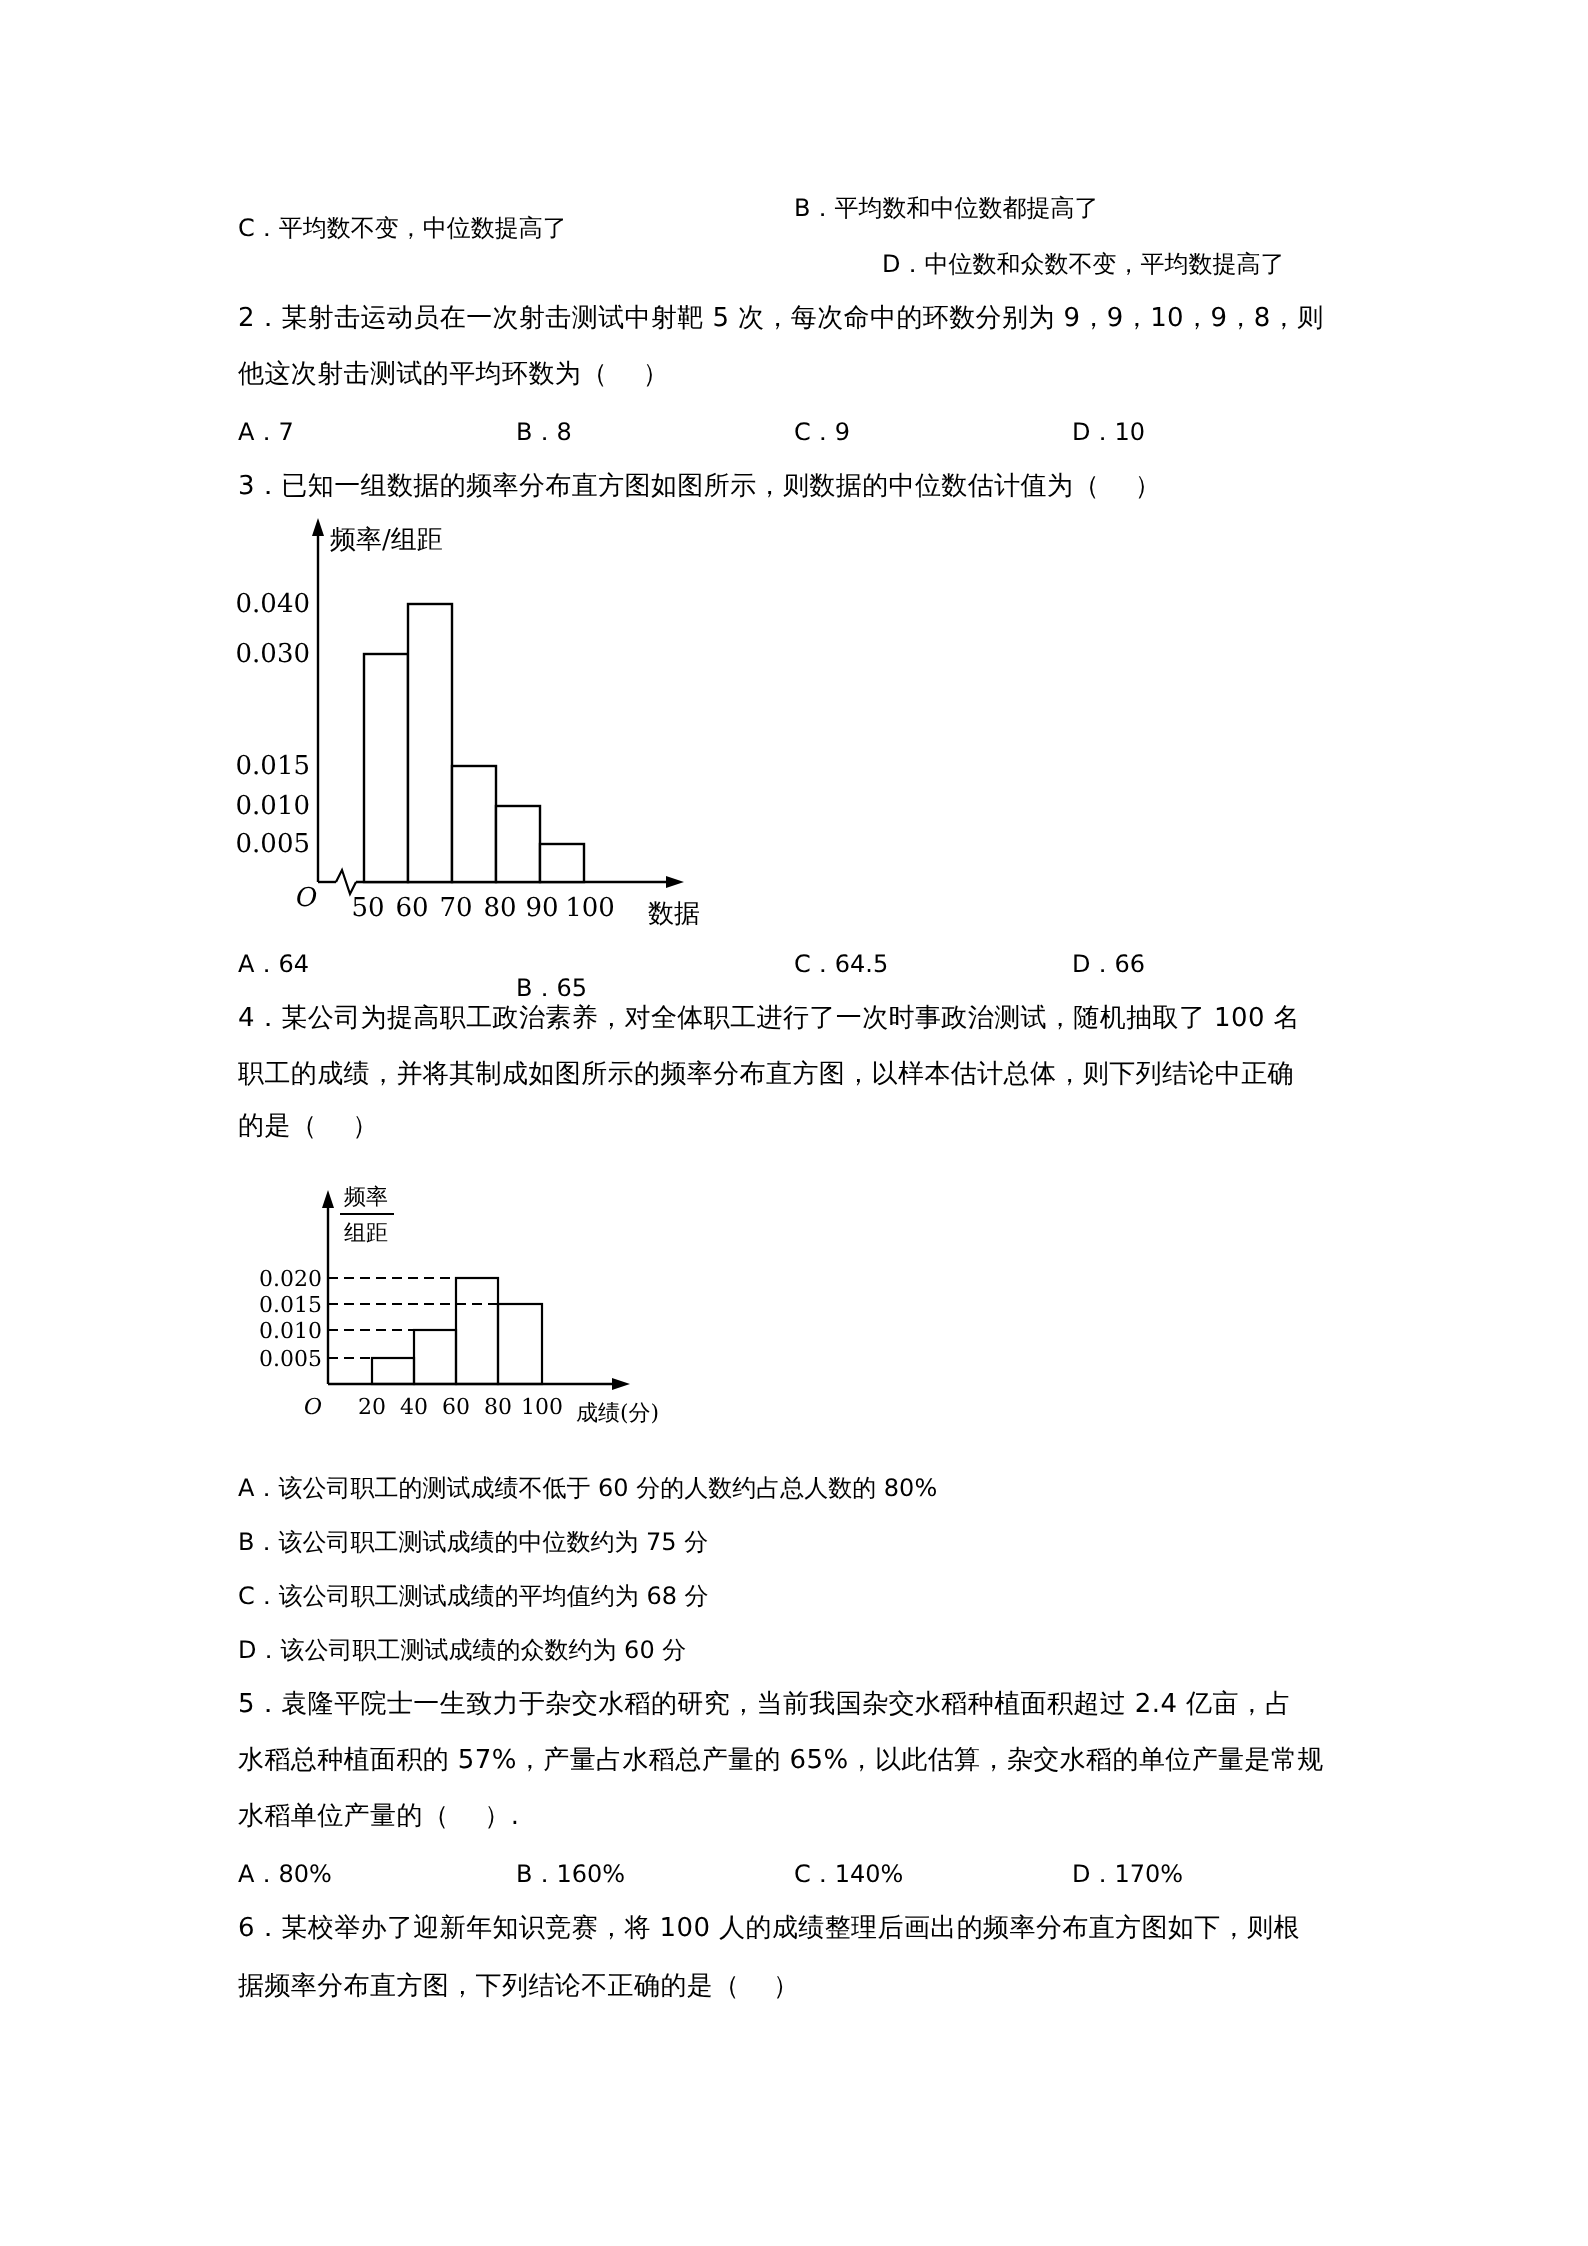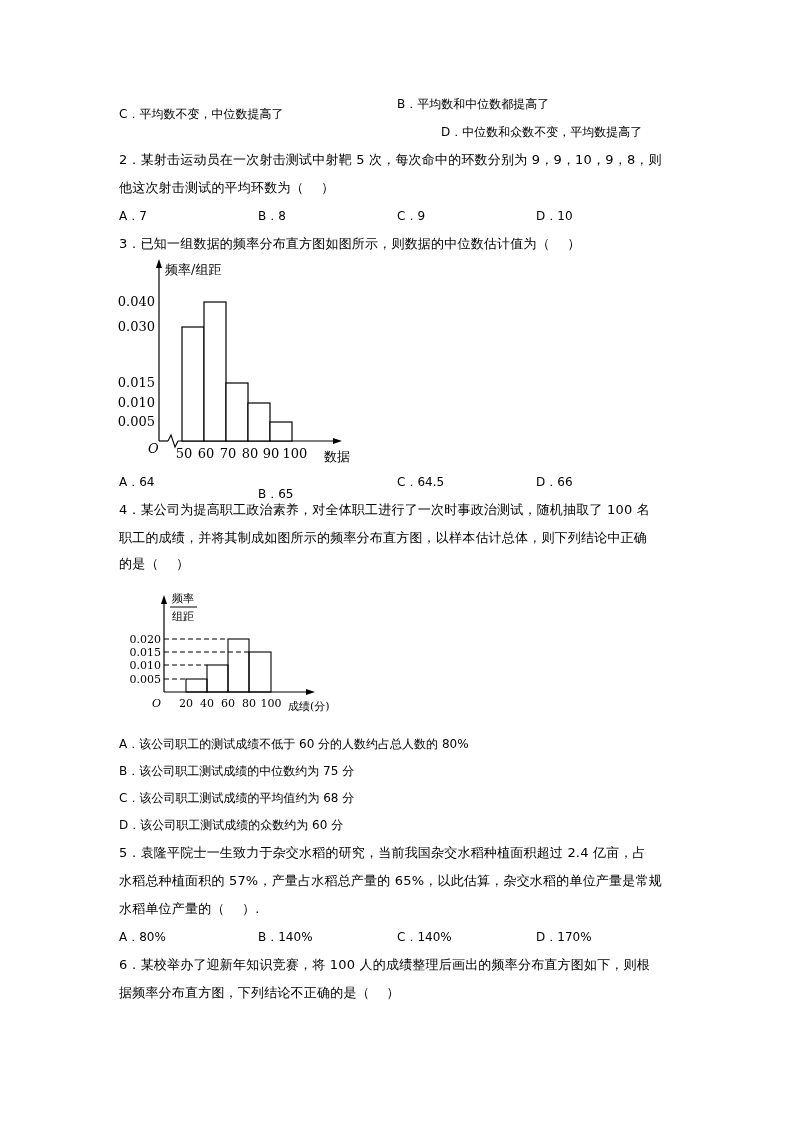--- a/index.html
+++ b/index.html
@@ -113,18 +113,18 @@
 
 <div class="opt" style="left:119px; top:736px;">A．该公司职工的测试成绩不低于 60 分的人数约占总人数的 80%</div>
 <div class="opt" style="left:119px; top:763px;">B．该公司职工测试成绩的中位数约为 75 分</div>
 <div class="opt" style="left:119px; top:790px;">C．该公司职工测试成绩的平均值约为 68 分</div>
 <div class="opt" style="left:119px; top:817px;">D．该公司职工测试成绩的众数约为 60 分</div>
 
 <div class="line" style="top:845px;">5．袁隆平院士一生致力于杂交水稻的研究，当前我国杂交水稻种植面积超过 2.4 亿亩，占</div>
 <div class="line" style="top:873px;">水稻总种植面积的 57%，产量占水稻总产量的 65%，以此估算，杂交水稻的单位产量是常规</div>
 <div class="line" style="top:901px;">水稻单位产量的（　 ）.</div>
 <div class="opt" style="left:119px; top:929px;">A．80%</div>
-<div class="opt" style="left:258px; top:929px;">B．140%</div>
+<div class="opt" style="left:258px; top:929px;">B．160%</div>
 <div class="opt" style="left:397px; top:929px;">C．140%</div>
 <div class="opt" style="left:536px; top:929px;">D．170%</div>
 
 <div class="line" style="top:957px;">6．某校举办了迎新年知识竞赛，将 100 人的成绩整理后画出的频率分布直方图如下，则根</div>
 <div class="line" style="top:985px;font-family:Liberation Serif, serif;">据频率分布直方图，下列结论不正确的是（　 ）</div>
 
 </body></html>

